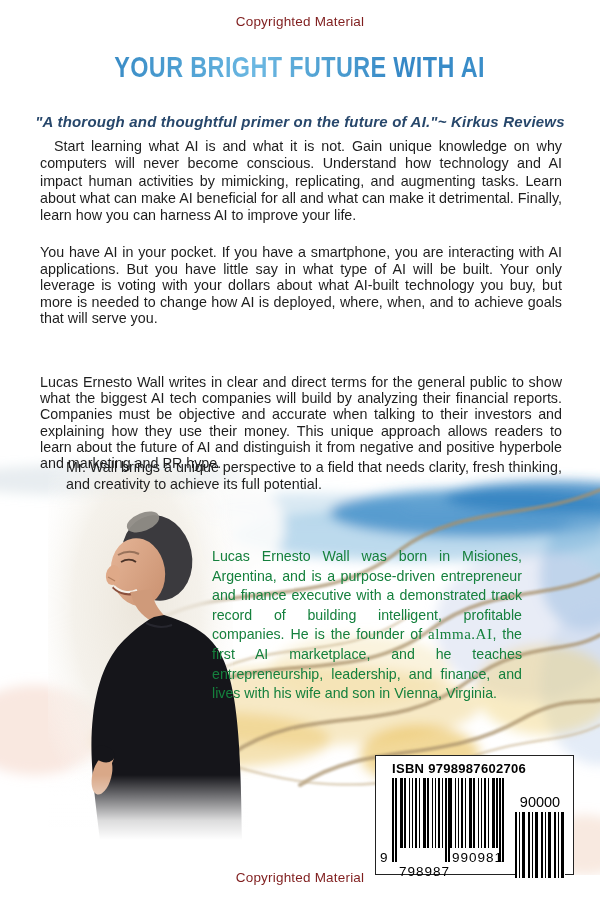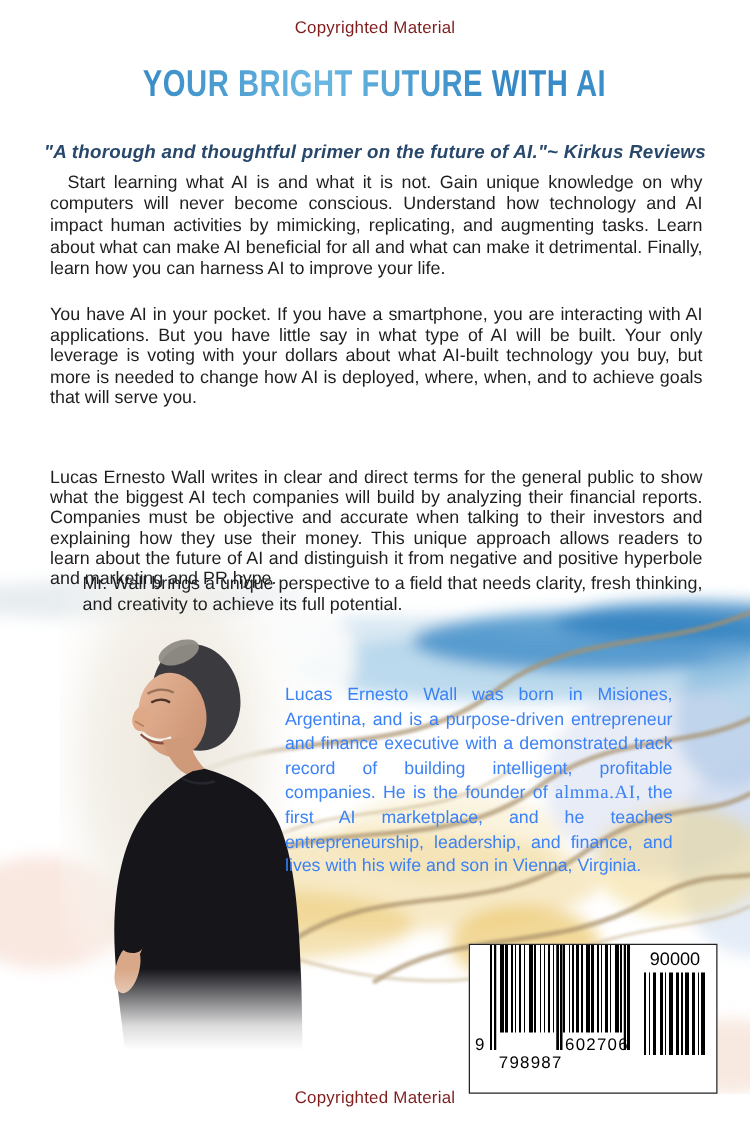--- a/index.html
+++ b/index.html
@@ -35,21 +35,21 @@
     position:absolute;left:40px;width:522px;margin:0;color:#1e1e1e;
     font-size:14.3px;text-align:justify;z-index:2;
   }
   .p1{top:138px;line-height:17.3px;text-indent:14px;}
   .p2{top:244px;line-height:16.6px;}
   .p3{top:346px;line-height:16.2px;margin-top:28px;}
   .p4{top:459px;left:66px;width:496px;line-height:17px;text-align:left;}
   .art{position:absolute;left:0;top:455px;width:600px;height:420px;z-index:0;}
   .photo{position:absolute;left:48px;top:460px;width:200px;height:380px;z-index:1;}
   .bio{
-    position:absolute;left:228px;top:547px;width:310px;margin:0;color:#3b82f6;
+    position:absolute;left:212px;top:547px;width:310px;margin:0;color:#15803d;
     font-size:14.2px;line-height:19.6px;text-align:justify;text-align-last:left;z-index:2;
   }
   .bio .brand{font-family:"Liberation Serif",serif;font-size:15px;letter-spacing:.5px;}
   .barcode-box{
     position:absolute;left:375px;top:755px;width:199px;height:120px;
     background:#fff;border:1.5px solid #222;box-sizing:border-box;z-index:3;
   }
   .isbn-line{
     margin:5px 0 2px 16px;font-size:13px;font-weight:700;letter-spacing:.3px;color:#000;
   }
@@ -61,21 +61,21 @@
       #000 0 2px,#fff 2px 4px,#000 4px 5px,#fff 5px 8px,#000 8px 11px,#fff 11px 12px,
       #000 12px 14px,#fff 14px 17px,#000 17px 18px,#fff 18px 20px,#000 20px 21px,#fff 21px 23px);
   }
   .guard{position:absolute;top:0;width:5px;height:84px;
     background:linear-gradient(90deg,#000 0 2px,#fff 2px 3px,#000 3px 5px);}
   .guard.g1{left:12px;} .guard.g2{left:65px;} .guard.g3{left:119px;}
   .bc-digits{position:absolute;top:71px;left:0;width:130px;height:18px;font-size:13.5px;color:#000;}
   .bc-digits .d9{position:absolute;left:0;top:1px;}
   .bc-digits .dg1{position:absolute;left:19px;width:44px;top:15px;text-align:center;letter-spacing:1px;}
   .bc-digits .dg2{position:absolute;left:72px;width:44px;top:1px;text-align:center;letter-spacing:1px;}
-  .bc-right{position:absolute;left:138px;top:4px;width:52px;height:90px;}
+  .bc-right{position:absolute;left:138px;top:16px;width:52px;height:90px;}
   .bc-price{width:52px;text-align:center;font-size:14.5px;color:#000;margin-bottom:2px;}
   .bc-right-bars{
     width:50px;height:66px;margin-left:1px;
     background:repeating-linear-gradient(90deg,
       #000 0 2px,#fff 2px 4px,#000 4px 5px,#fff 5px 7px,#000 7px 10px,#fff 10px 13px);
   }
 </style>
 </head>
 <body>
 
@@ -166,30 +166,31 @@
       <ellipse cx="54" cy="315" rx="9.5" ry="20" fill="#d9a888" transform="rotate(14 54 315)"></ellipse>
       <ellipse cx="60" cy="300" rx="5" ry="9" fill="#d9a888" transform="rotate(25 60 300)"></ellipse>
       <ellipse cx="56" cy="294" rx="11" ry="8" fill="#15151a" transform="rotate(20 56 294)"></ellipse>
     </g>
     <rect x="0" y="315" width="200" height="65" fill="url(#fade)"></rect>
   </svg>
 
   <p class="bio"><span>Lucas Ernesto Wall was born in Misiones, Argentina, and is a purpose-driven entrepreneur and finance executive with a demonstrated track record of building intelligent, profitable companies. He is the founder of </span><span class="brand">almma.AI</span><span>, the first AI marketplace, and he teaches entrepreneurship, leadership, and finance, and lives with his wife and son in Vienna, Virginia.</span></p>
 
   <div class="barcode-box">
+    <div class="isbn-line">ISBN 9798987602706</div>
     <div class="bc-row">
       <div class="bc-main-wrap">
         <div class="bc-main-bars"></div>
         <div class="guard g1"></div>
         <div class="guard g2"></div>
         <div class="guard g3"></div>
         <div class="bc-digits">
           <span class="d9">9</span>
           <span class="dg1">798987</span>
-          <span class="dg2">602706</span>
+          <span class="dg2">990981</span>
         </div>
       </div>
       <div class="bc-right">
         <div class="bc-price">90000</div>
         <div class="bc-right-bars"></div>
       </div>
     </div>
   </div>
 
   <div class="copyright bottom">Copyrighted Material</div>

